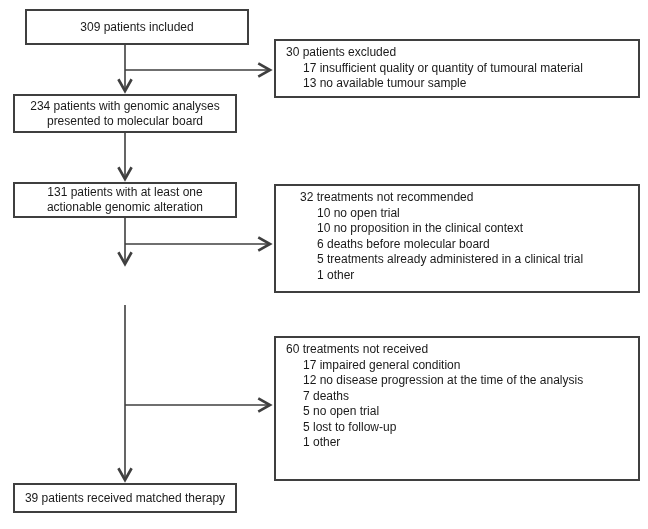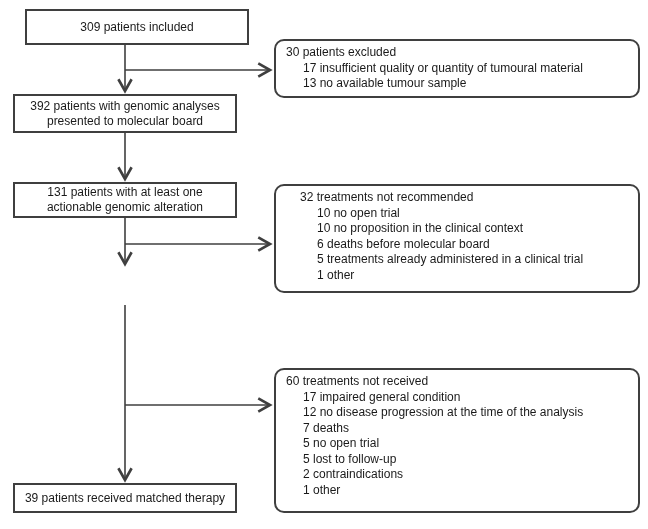--- a/index.html
+++ b/index.html
@@ -27,21 +27,20 @@
   .left-box{
     display:flex;align-items:center;justify-content:center;
     text-align:center;
     font-size:12px;line-height:15px;
     padding:2px 5px;
   }
   .left-box .lbl{display:block;width:100%;text-wrap:balance;}
   .right-box{
     font-size:12px;line-height:15.5px;
     padding:4px 6px 0 10px;
-    border-radius:10px;
   }
   .right-box .rtitle{white-space:nowrap;}
   .right-box .ritem{padding-left:17px;white-space:nowrap;}
 </style>
 </head>
 <body>
 
 <div class="canvas">
 
   <svg class="arrow-layer" width="648" height="529" viewBox="0 0 648 529">
@@ -59,21 +58,21 @@
       <line x1="125" y1="305" x2="125" y2="480" marker-end="url(#ah)"></line>
       <line x1="125" y1="405" x2="270" y2="405" marker-end="url(#ah)"></line>
     </g>
   </svg>
 
   <div class="box left-box" style="left:13px;top:9px;width:224px;height:36px;margin-left:12px;">
     <span class="lbl">309 patients included</span>
   </div>
 
   <div class="box left-box" style="left:13px;top:94px;width:224px;height:39px;">
-    <span class="lbl">392 patients with genomic analyses presented to molecular board</span>
+    <span class="lbl">234 patients with genomic analyses presented to molecular board</span>
   </div>
 
   <div class="box left-box" style="left:13px;top:182px;width:224px;height:36px;">
     <span class="lbl">131 patients with at least one actionable genomic alteration</span>
   </div>
 
 
   <div class="box left-box" style="left:13px;top:483px;width:224px;height:30px;">
     <span class="lbl">39 patients received matched therapy</span>
   </div>
@@ -86,24 +85,23 @@
 
   <div class="box right-box" style="left:274px;top:184px;width:366px;height:109px;padding-left:24px;">
     <div class="rtitle">32 treatments not recommended</div>
     <div class="ritem">10 no open trial</div>
     <div class="ritem">10 no proposition in the clinical context</div>
     <div class="ritem">6 deaths before molecular board</div>
     <div class="ritem">5 treatments already administered in a clinical trial</div>
     <div class="ritem">1 other</div>
   </div>
 
-  <div class="box right-box" style="left:274px;top:336px;width:366px;height:145px;margin-top:32px;">
+  <div class="box right-box" style="left:274px;top:336px;width:366px;height:145px;">
     <div class="rtitle">60 treatments not received</div>
     <div class="ritem">17 impaired general condition</div>
     <div class="ritem">12 no disease progression at the time of the analysis</div>
     <div class="ritem">7 deaths</div>
     <div class="ritem">5 no open trial</div>
     <div class="ritem">5 lost to follow-up</div>
-    <div class="ritem">2 contraindications</div>
     <div class="ritem">1 other</div>
   </div>
 
 </div>
 
 </body></html>

